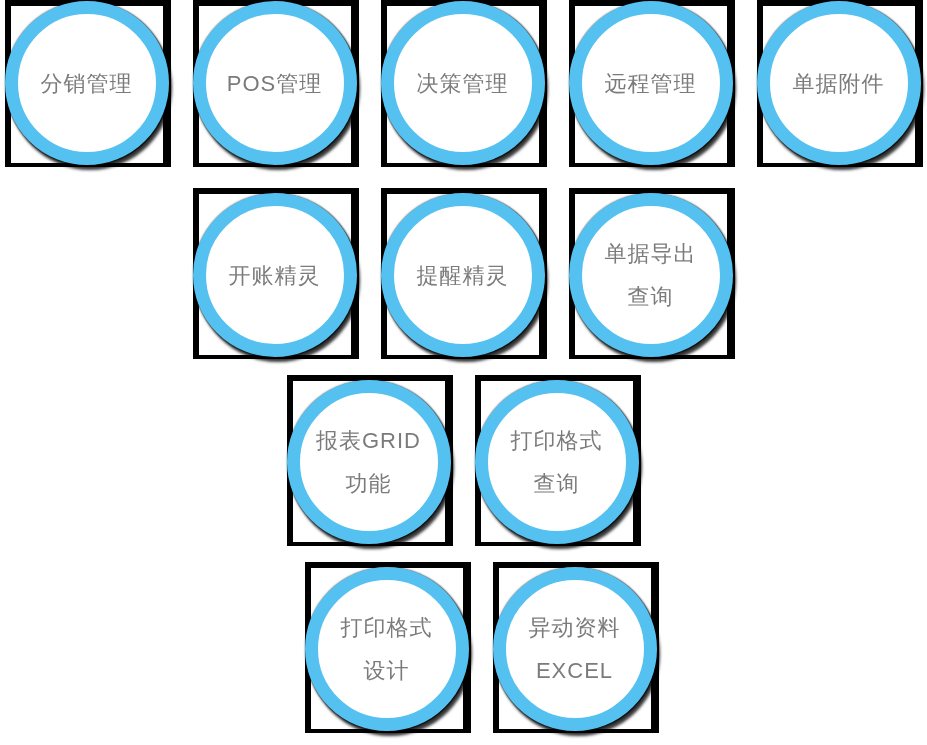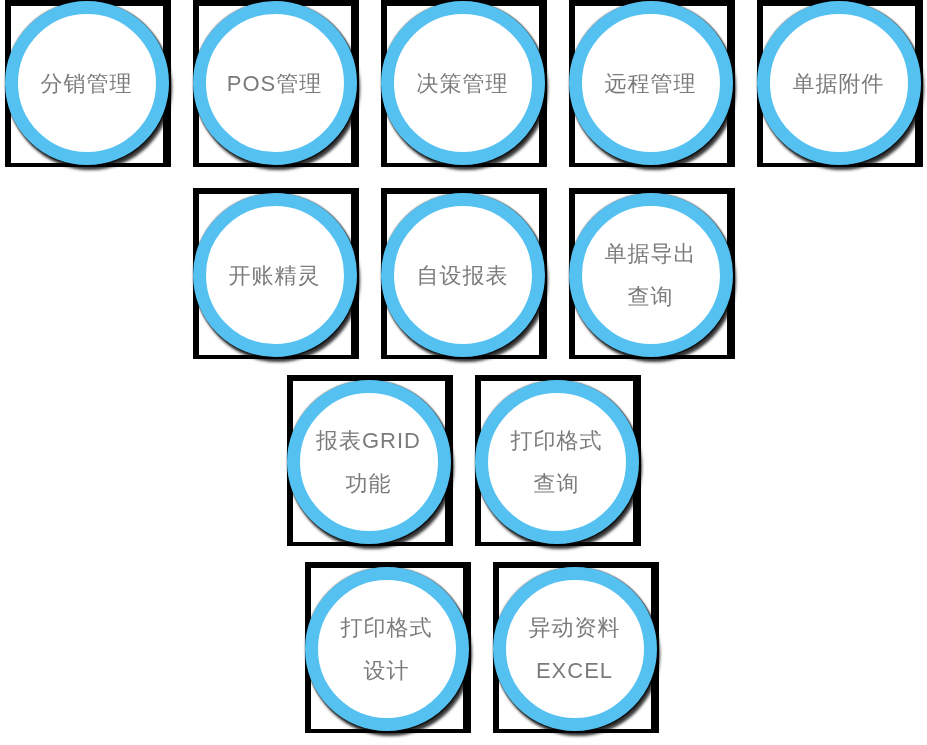--- a/index.html
+++ b/index.html
@@ -100,21 +100,21 @@
   </div>
 
   <div class="row row-2">
     <div class="frame">
       <div class="circle">
         <div class="label">开账精灵</div>
       </div>
     </div>
     <div class="frame">
       <div class="circle">
-        <div class="label">自设报表</div>
+        <div class="label">提醒精灵</div>
       </div>
     </div>
     <div class="frame">
       <div class="circle">
         <div class="label">单据导出
 查询</div>
       </div>
     </div>
   </div>
 

